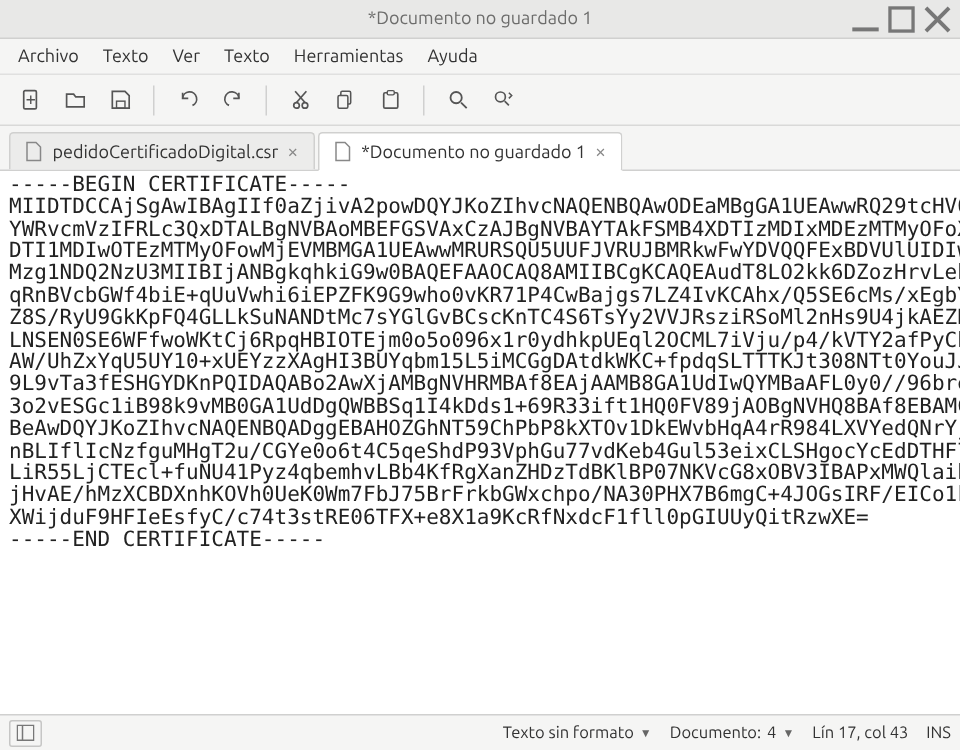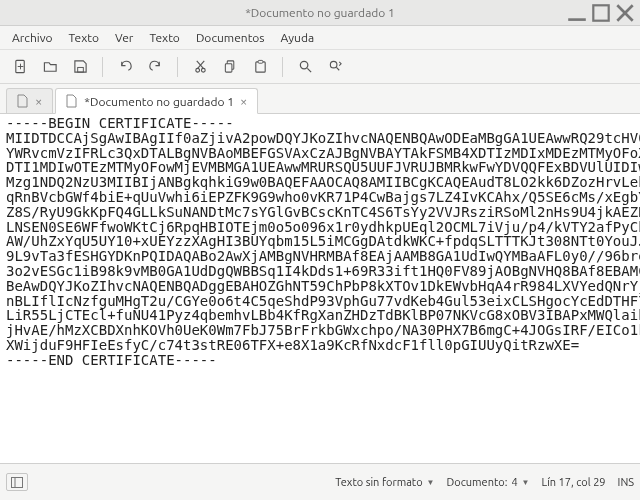--- a/index.html
+++ b/index.html
@@ -136,21 +136,21 @@
   }
   .editor pre {
     font-family: "DejaVu Sans Mono","Menlo","Consolas",monospace;
     font-size: 14px;
     line-height: 14.8px;
     white-space: pre;
     color: #222;
   }
   
   .statusbar {
-    height: 37px;
+    height: 24px;
     border-top: 1px solid #d0d0cf;
     background: #f5f5f4;
     display: flex;
     align-items: center;
     padding: 0 6px;
     font-size: 11px;
     gap: 12px;
   }
   .statusbar .sb-left {
     width: 22px; height: 18px;
@@ -186,21 +186,21 @@
         </svg>
     </div>
   </div>
 </div>
 
 <div class="menubar">
   <div class="menu-item">Archivo</div>
   <div class="menu-item">Texto</div>
   <div class="menu-item">Ver</div>
   <div class="menu-item">Texto</div>
-  <div class="menu-item">Documentos</div>
+  <div class="menu-item">Herramientas</div>
   <div class="menu-item">Ayuda</div>
 </div>
 
 <div class="toolbar">
   <div class="tool-btn">
     <svg viewBox="0 0 16 16">
         <rect x="3" y="1.5" width="9" height="13" rx="1" fill="none" stroke="#555" stroke-width="1.2"></rect>
         <line x1="8" y1="5" x2="8" y2="11" stroke="#555" stroke-width="1"></line>
         <line x1="5" y1="8" x2="11" y2="8" stroke="#555" stroke-width="1"></line>
       </svg>
@@ -266,20 +266,21 @@
   </div>
 </div>
 
 <div class="tabbar">
   <div class="tab">
     <span class="file-icon">
       <svg viewBox="0 0 12 14">
           <path d="M1 1 h6 l3 3 v9 h-9 z" fill="none" stroke="#888" stroke-width="1"></path>
         </svg>
     </span>
+    <span>pedidoCertificadoDigital.csr</span>
     <span class="close">×</span>
   </div>
   <div class="tab active">
     <span class="file-icon">
       <svg viewBox="0 0 12 14">
           <path d="M1 1 h6 l3 3 v9 h-9 z" fill="none" stroke="#888" stroke-width="1"></path>
         </svg>
     </span>
     <span>*Documento no guardado 1</span>
     <span class="close">×</span>
@@ -317,18 +318,18 @@
   <div class="sb-field">
     <span>Texto sin formato</span>
     <span class="sb-caret">▼</span>
   </div>
   <div class="sb-field">
     <span>Documento:</span>
     <span>4</span>
     <span class="sb-caret">▼</span>
   </div>
   <div class="sb-field">
-    <span>Lín 17, col 29</span>
+    <span>Lín 17, col 43</span>
   </div>
   <div class="sb-field">
     <span>INS</span>
   </div>
 </div>
 
 </body></html>

